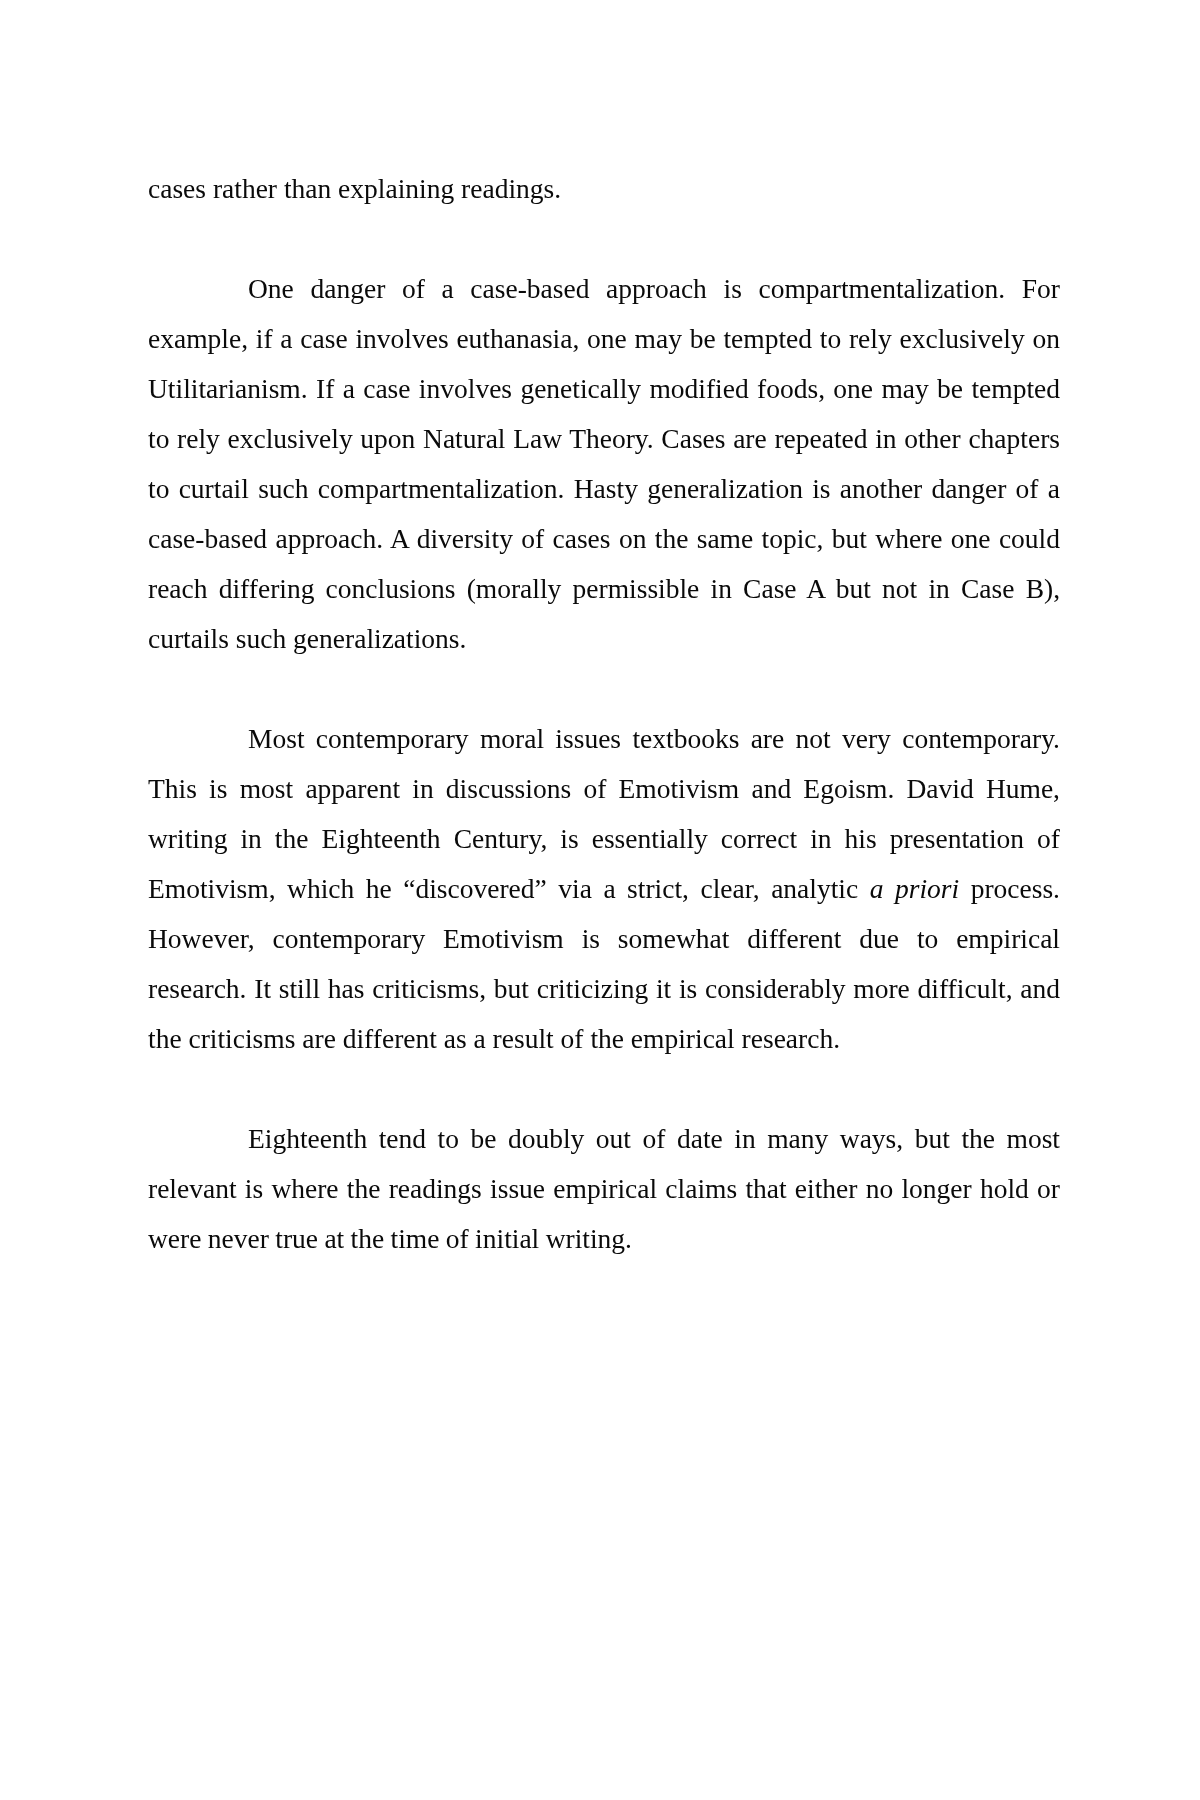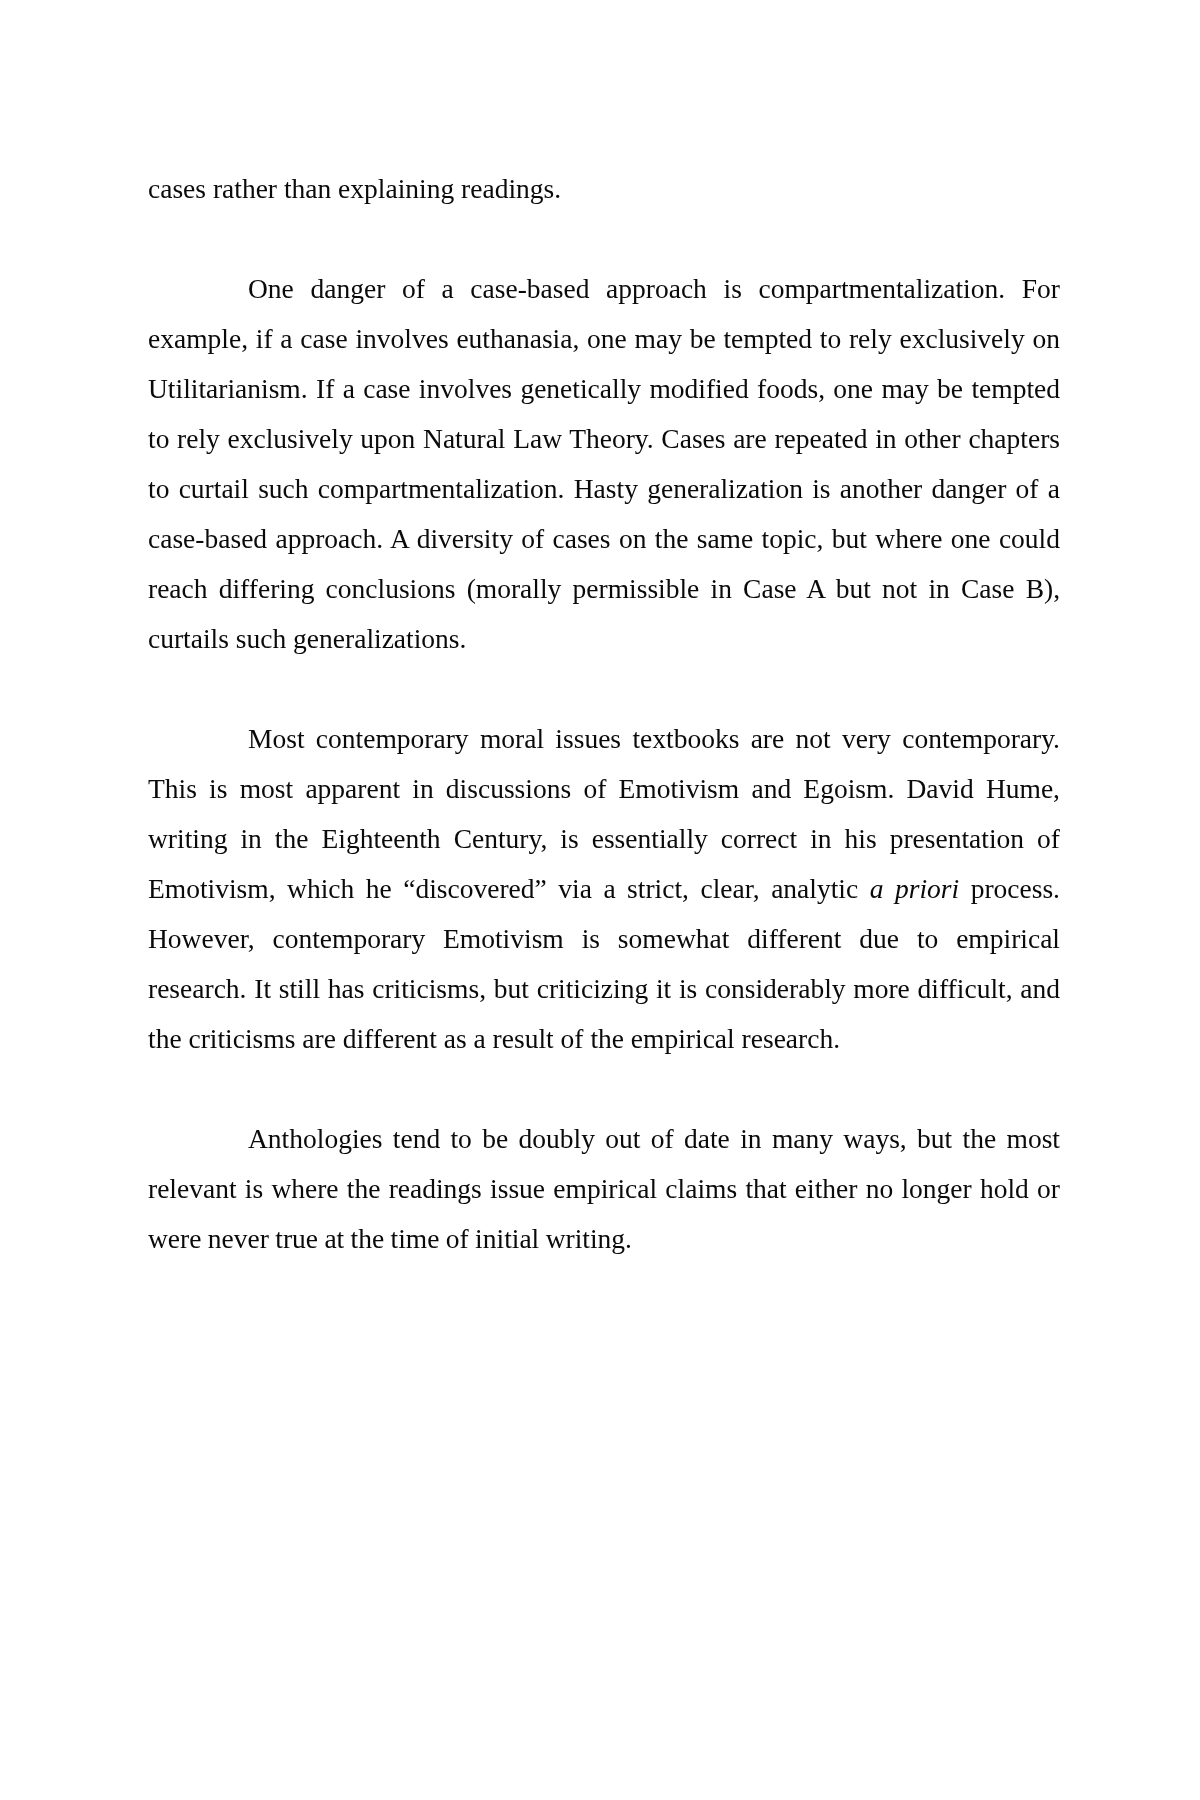--- a/index.html
+++ b/index.html
@@ -77,21 +77,21 @@
 <div class="page">
 
   <div class="text-column">
 
     <p class="body-par continuation">cases rather than explaining readings.</p>
 
     <p class="body-par indented gap-before">One danger of a case-based approach is compartmentalization. For example, if a case involves euthanasia, one may be tempted to rely exclusively on Utilitarianism. If a case involves genetically modified foods, one may be tempted to rely exclusively upon Natural Law Theory. Cases are repeated in other chapters to curtail such compartmentalization. Hasty generalization is another danger of a case-based approach. A diversity of cases on the same topic, but where one could reach differing conclusions (morally permissible in Case A but not in Case B), curtails such generalizations.</p>
 
     <p class="body-par indented gap-before"><span>Most contemporary moral issues textbooks are not very contemporary. This is most apparent in discussions of Emotivism and Egoism. David Hume, writing in the Eighteenth Century, is essentially correct in his presentation of Emotivism, which he “discovered” via a strict, clear, analytic </span><span class="ital">a priori</span><span> process. However, contemporary Emotivism is somewhat different due to empirical research. It still has criticisms, but criticizing it is considerably more difficult, and the criticisms are different as a result of the empirical research.</span></p>
 
-    <p class="body-par indented gap-before last-par">Anthologies tend to be doubly out of date in many ways, but the most relevant is where the readings issue empirical claims that either no longer hold or were never true at the time of initial writing.</p>
+    <p class="body-par indented gap-before last-par">Eighteenth tend to be doubly out of date in many ways, but the most relevant is where the readings issue empirical claims that either no longer hold or were never true at the time of initial writing.</p>
 
   </div>
 
   <div class="folio">
     <span class="folio-inner">priori</span>
   </div>
 
 </div>
 
 </body></html>

